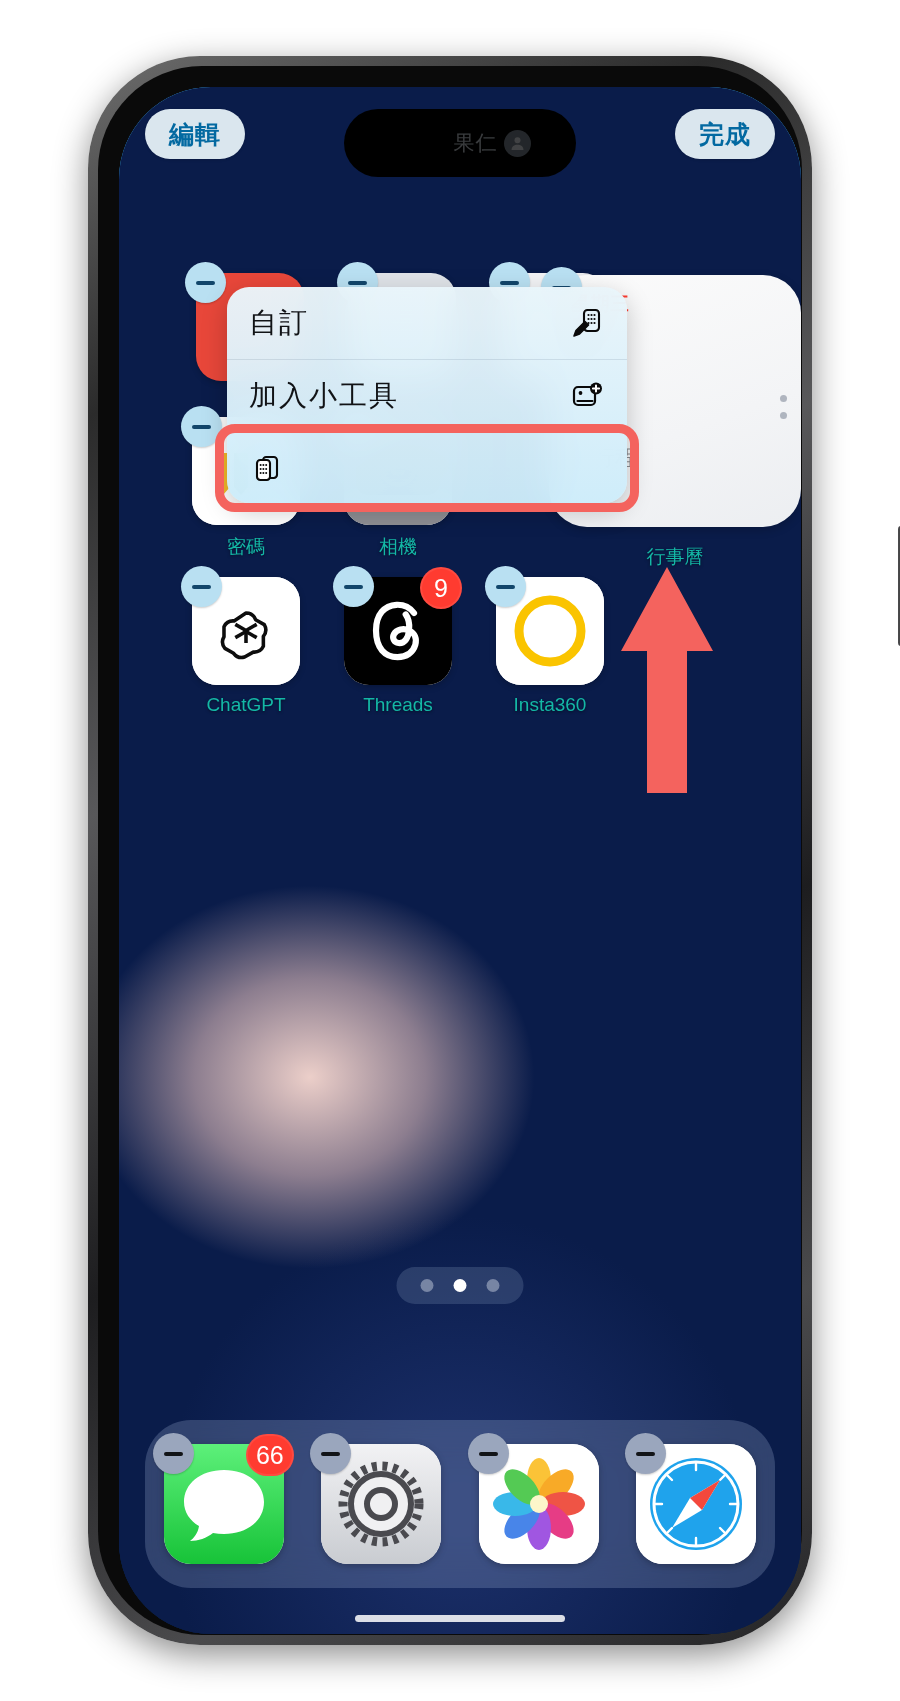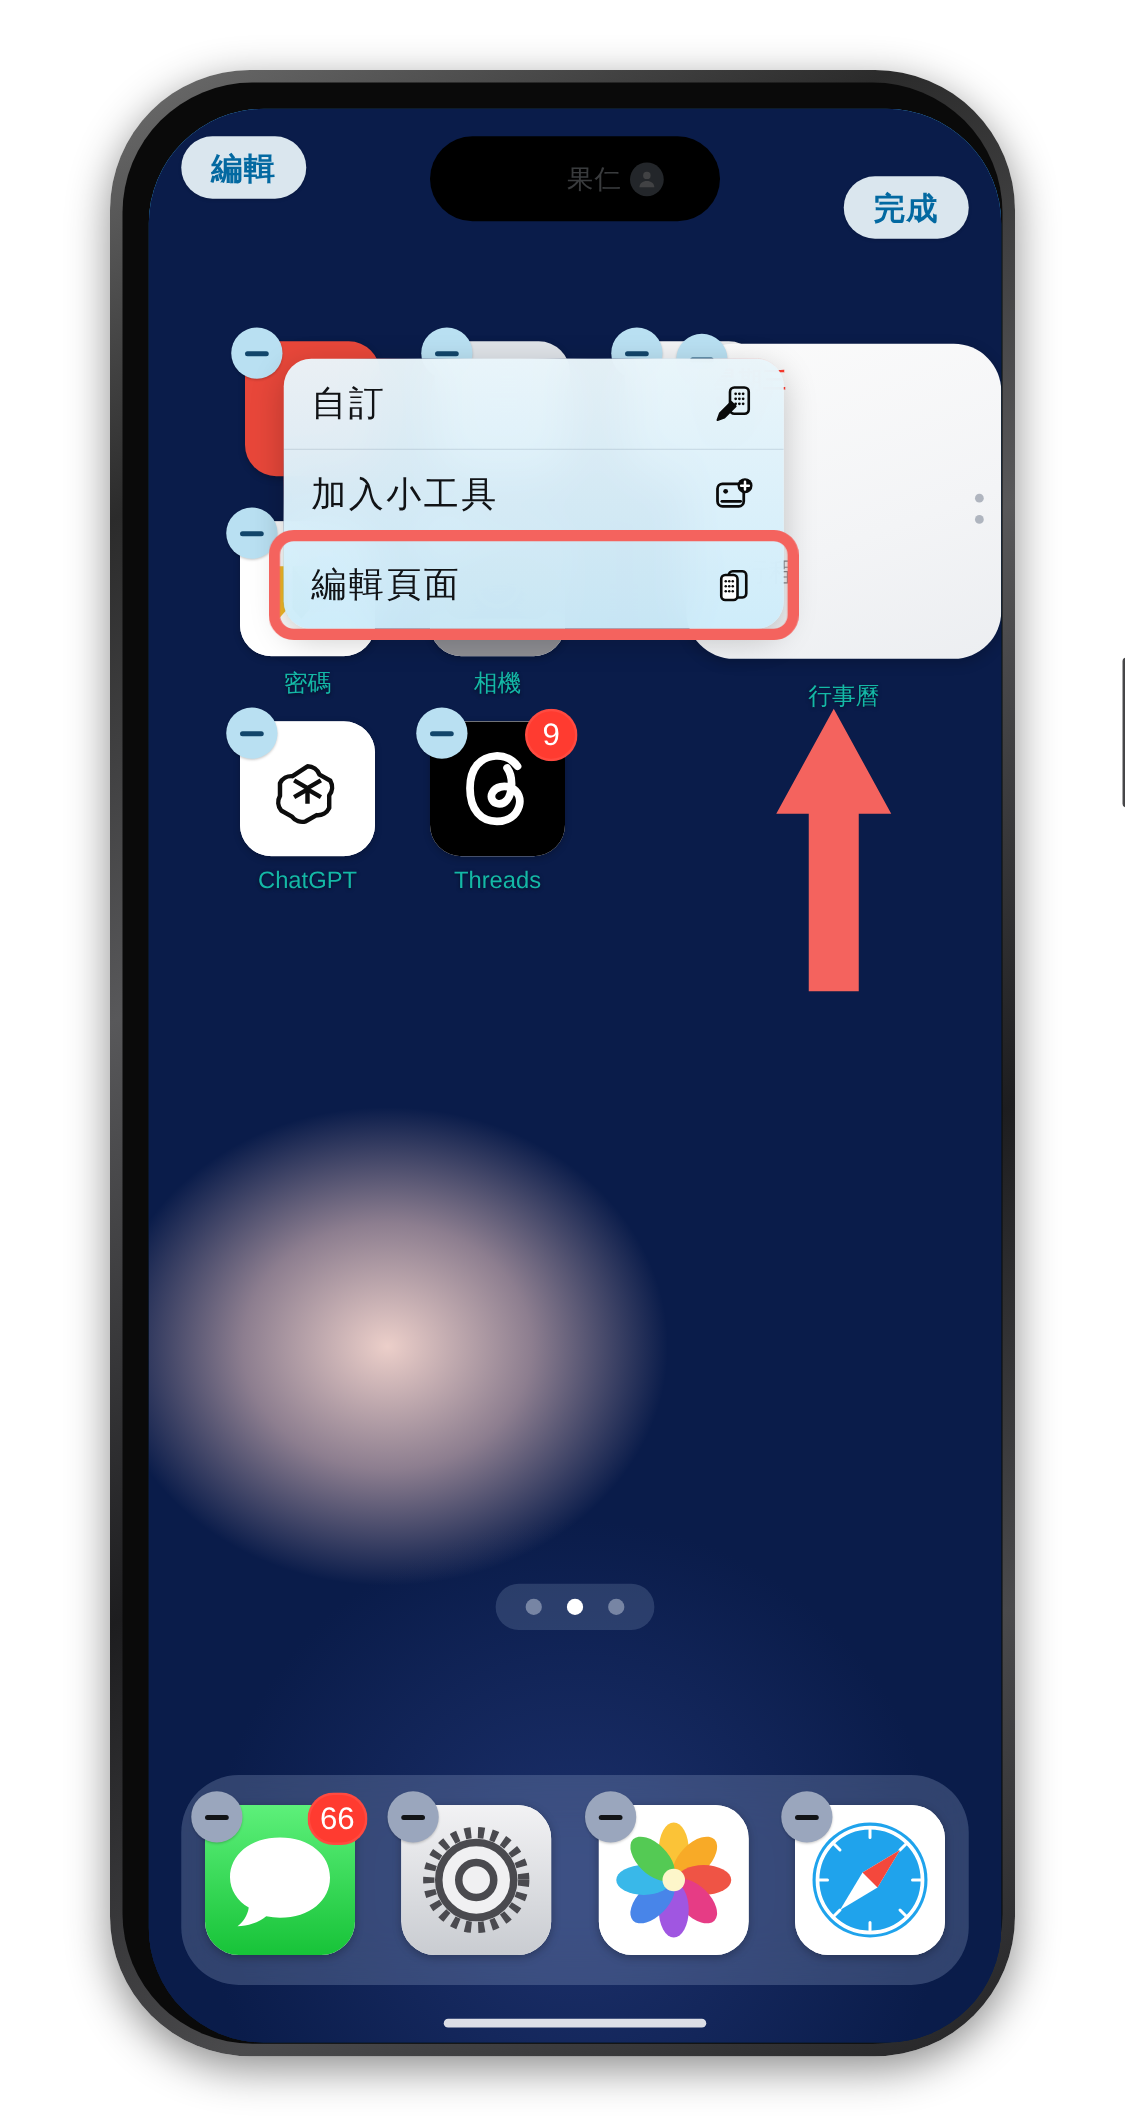--- a/index.html
+++ b/index.html
@@ -84,21 +84,21 @@
     height:50px; padding:0 24px;
     display:flex; align-items:center; justify-content:center;
     background:rgba(237,247,252,.92);
     border-radius:25px;
     color:#0369a1; font-size:25px; font-weight:700;
     letter-spacing:1px;
     z-index:25;
     box-shadow:0 1px 3px rgba(0,0,0,.12);
   }
   #edit-button { left:26px; }
-  #done-button { right:26px;margin-top:32px; }
+  #done-button { right:26px; }
 
   
   #homegrid { position:absolute; inset:0; z-index:10; }
 
   .app-cell {
     position:absolute;
     width:122px;
     display:flex; flex-direction:column; align-items:center;
   }
   .app-icon-box { position:relative; width:108px; height:108px; }
@@ -390,20 +390,32 @@
                   <path d="M70 36 c-4.5 -6 -11 -8.5 -17.5 -8.2 c-12 .6 -20.5 9.6 -20.5 25.8 c0 17.5 9 26.5 21.5 26.5 c9 0 15.5 -4.5 17.8 -12.2 c1.7 -5.8 -.4 -11.8 -6 -14.4 c-5.6 -2.6 -12.8 -1.3 -15.4 3.7 c-2 3.9 .2 8.3 4.6 8.8 c5.8 .7 9.8 -4.5 10.6 -13 c.6 -6.6 -.8 -12 -3.4 -15.6"></path>
                 </g>
               </svg>
             </div>
             <div class="notif-badge">9</div>
             <div class="minus-badge"></div>
           </div>
           <div class="app-label">Threads</div>
         </div>
 
+        <div class="app-cell" style="left:370px; top:490px;">
+          <div class="app-icon-box">
+            <div class="app-icon">
+              <svg viewBox="0 0 108 108" width="108" height="108">
+                <rect width="108" height="108" fill="#ffffff"></rect>
+                <circle cx="54" cy="54" r="31" fill="none" stroke="#fac400" stroke-width="9"></circle>
+              </svg>
+            </div>
+            <div class="minus-badge"></div>
+          </div>
+          <div class="app-label">Insta360</div>
+        </div>
 
       </div>
 
       <div id="context-menu">
 
         <div class="menu-item">
           <span class="menu-label">自訂</span>
           <span class="menu-icon">
             <svg viewBox="0 0 32 32" fill="none" stroke="#0a0a0a" stroke-width="2.1">
               <rect x="13" y="3" width="15" height="21" rx="3.5"></rect>
@@ -430,21 +442,20 @@
               <rect x="3" y="7" width="21" height="18" rx="4"></rect>
               <circle cx="9.5" cy="13" r="1.9" fill="#0a0a0a" stroke="none"></circle>
               <path d="M6.5 21 h15" stroke-linecap="round"></path>
               <circle cx="25" cy="8.5" r="6" fill="#0a0a0a" stroke="none"></circle>
               <path d="M25 5.4 v6.2 M21.9 8.5 h6.2" stroke="#fff" stroke-width="2" stroke-linecap="round"></path>
             </svg>
           </span>
         </div>
 
         <div class="menu-item">
-          <span class="menu-label">編輯頁面</span>
           <span class="menu-icon">
             <svg viewBox="0 0 32 32" fill="none" stroke="#0a0a0a" stroke-width="2.1">
               <rect x="12" y="5" width="14" height="21" rx="3.2"></rect>
               <rect x="6" y="8" width="13" height="20" rx="3.2" fill="#ffffff"></rect>
               <g fill="#0a0a0a" stroke="none">
                 <circle cx="9.6" cy="13" r="1"></circle>
                   <circle cx="12.4" cy="13" r="1"></circle>
                   <circle cx="15.2" cy="13" r="1"></circle>
                 <circle cx="9.6" cy="17" r="1"></circle>
                   <circle cx="12.4" cy="17" r="1"></circle>

